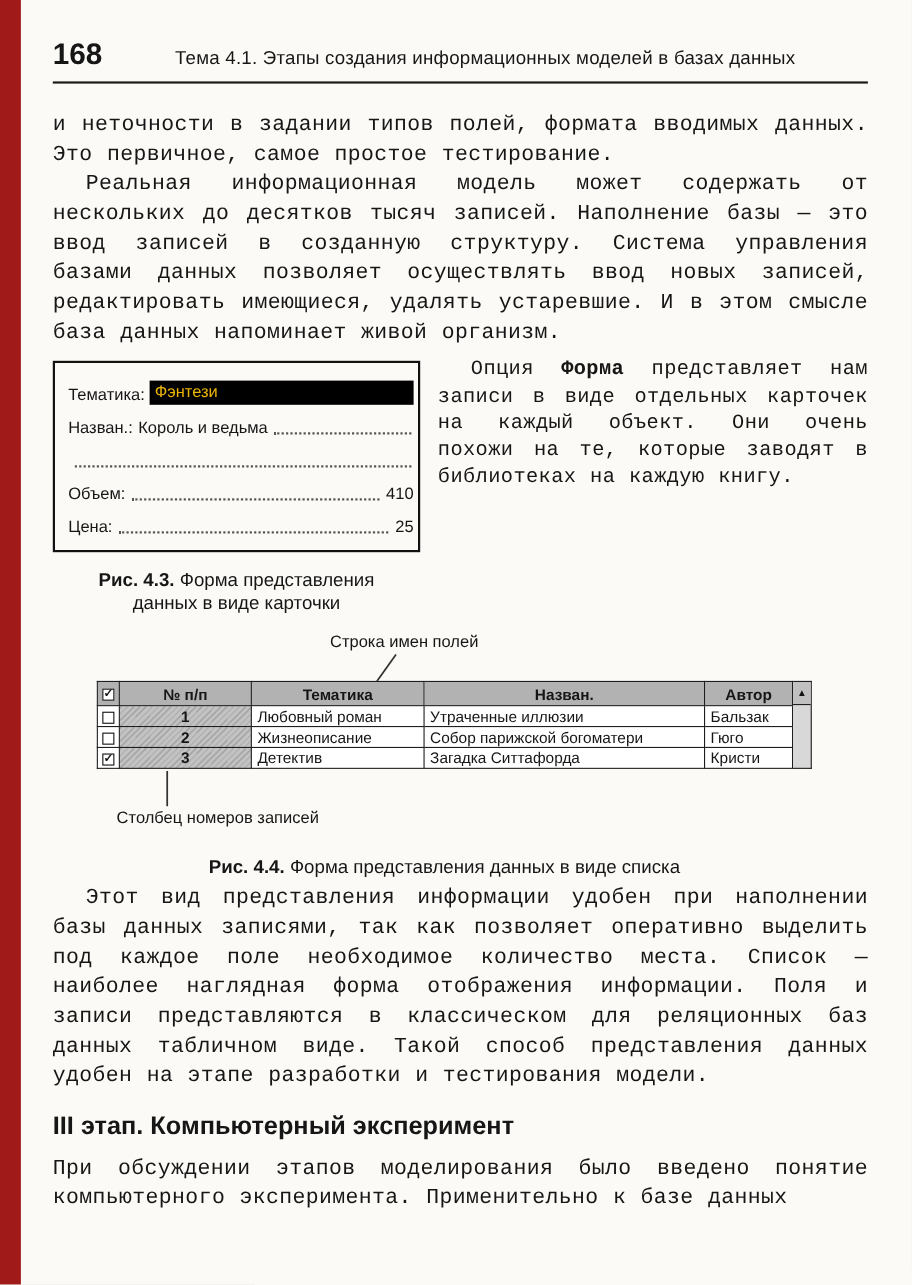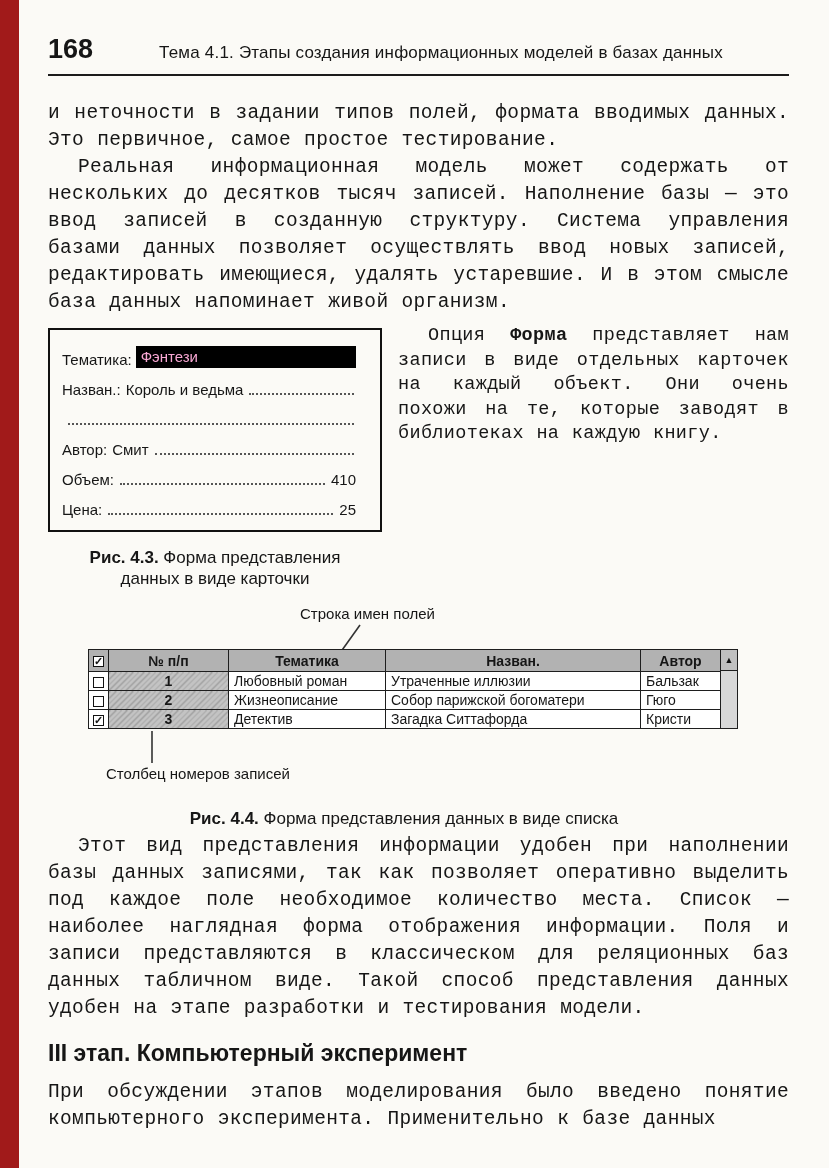--- a/index.html
+++ b/index.html
@@ -46,35 +46,35 @@
   .mt2 { margin-top: 0; }
   
   .two-col { display: flex; gap: 16px; margin-top: 8px; align-items: flex-start; }
   .left-col { width: 334px; flex-shrink: 0; padding-top: 4px; }
   .right-col { flex: 1; }
   .right-col .body-p { font-size: 18.5px; line-height: 24.5px; }
   
   .card {
     border: 2px solid #111;
     background: #fbfaf6;
-    padding: 16px 24px 10px 12px;
+    padding: 16px 4px 10px 12px;
   }
   .card-row {
     display: flex; align-items: flex-end;
     font-family: "Liberation Sans", sans-serif;
     font-size: 15px;
     margin-bottom: 12px;
     min-height: 18px;
   }
   .card-row:last-child { margin-bottom: 2px; }
   .card-label { white-space: nowrap; }
   .card-value { white-space: nowrap; margin-left: 5px; }
   .card-highlight {
     flex: 1; margin-left: 4px;
-    background: #000; color: #f9a8d4;
+    background: #000; color: #eab308;
     padding: 2px 5px 3px 5px;
     font-size: 15px;
   }
   .dots { flex: 1; border-bottom: 2px dotted #555; margin: 0 2px 3px 6px; }
   .num-val { white-space: nowrap; margin-left: 4px; font-size: 15px; }
   
   .caption {
     margin-top: 15px;
     text-align: center;
     font-family: "Liberation Sans", sans-serif;
@@ -166,25 +166,20 @@
           <div class="card-row">
             <span class="card-label">Тематика:</span>
             <span class="card-highlight">Фэнтези</span>
           </div>
           <div class="card-row">
             <span class="card-label">Назван.:</span>
             <span class="card-value">Король и ведьма</span>
             <span class="dots"></span>
           </div>
           <div class="card-row">
-            <span class="dots"></span>
-          </div>
-          <div class="card-row">
-            <span class="card-label">Автор:</span>
-            <span class="card-value">Смит</span>
             <span class="dots"></span>
           </div>
           <div class="card-row">
             <span class="card-label">Объем:</span>
             <span class="dots"></span>
             <span class="num-val">410</span>
           </div>
           <div class="card-row">
             <span class="card-label">Цена:</span>
             <span class="dots"></span>

